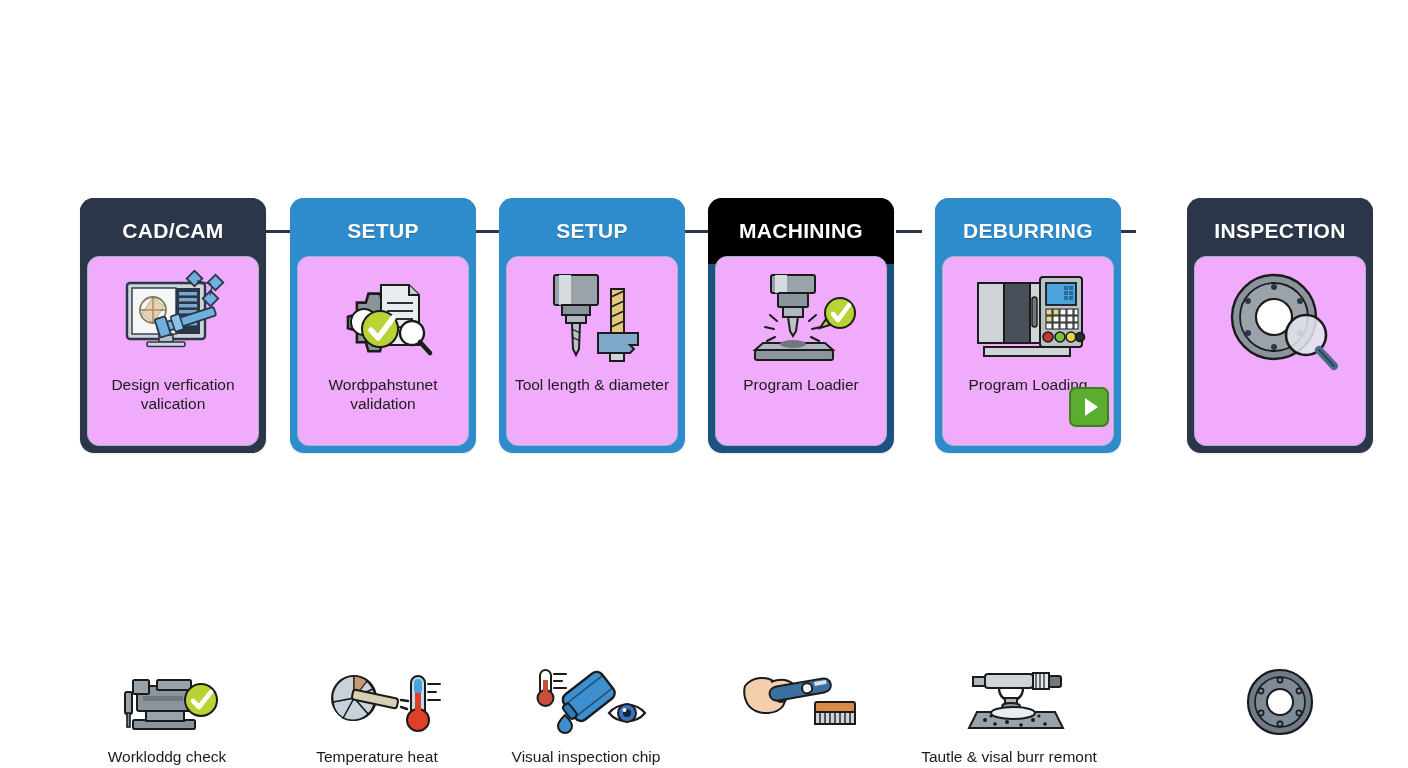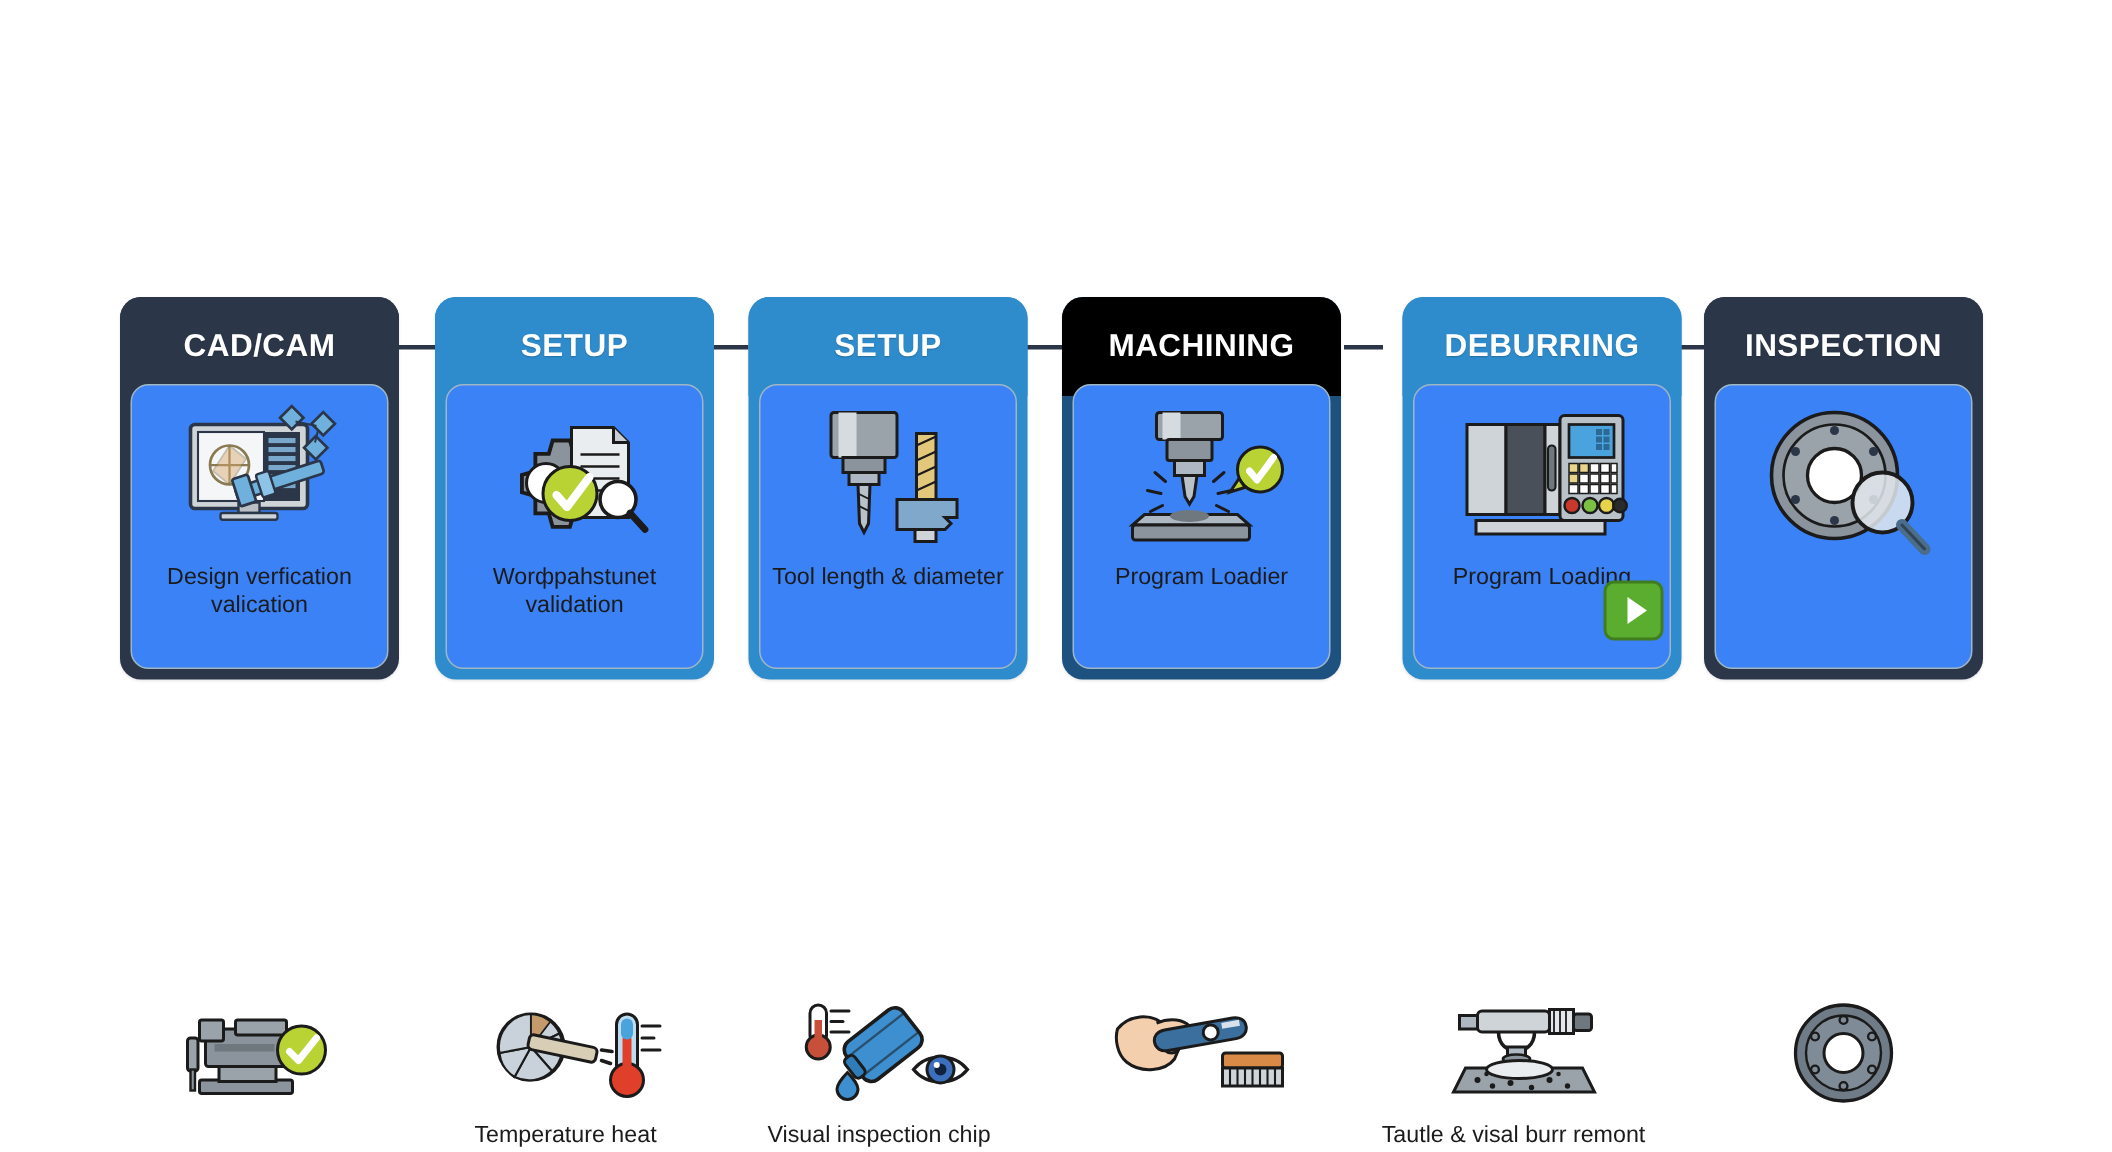--- a/index.html
+++ b/index.html
@@ -17,21 +17,21 @@
   .stage{position:absolute;top:198px;width:208px;}
 
   .card{position:relative;width:186px;height:255px;border-radius:14px;
         box-shadow:0 1px 2px rgba(0,0,0,.10);}
   .card-header{height:66px;border-radius:14px 14px 0 0;
         display:flex;align-items:center;justify-content:center;}
   .card-header .title{
         color:#ffffff;font-weight:700;font-size:21px;letter-spacing:.3px;
         text-shadow:0 1px 1px rgba(0,0,0,.22);white-space:nowrap;}
   .card-body{position:absolute;left:7px;right:7px;top:58px;bottom:7px;
-        background:#3b82f6;border:1.5px solid #9fb6c6;border-radius:12px;
+        background:#f0abfc;border:1.5px solid #9fb6c6;border-radius:12px;
         display:flex;flex-direction:column;align-items:center;
         justify-content:flex-start;padding-top:6px;box-sizing:border-box;}
   .card-icon{width:120px;height:104px;display:flex;align-items:center;
         justify-content:center;margin-top:4px;}
   .card-icon svg{width:120px;height:104px;}
   .card-caption{margin-top:4px;width:100%;text-align:center;
         font-size:15.5px;line-height:19px;color:#1b1b1b;padding:0 4px;
         box-sizing:border-box;}
 
   
@@ -103,20 +103,21 @@
           <rect x="24" y="18" width="54" height="25" rx="2" fill="#8b949c" stroke="#1b1b1b" stroke-width="2"></rect>
           <rect x="30" y="28" width="40" height="5" fill="#6f787f"></rect>
           <rect x="20" y="12" width="16" height="14" rx="1.5" fill="#9aa3aa" stroke="#1b1b1b" stroke-width="2"></rect>
           <rect x="44" y="12" width="34" height="10" rx="1.5" fill="#9aa3aa" stroke="#1b1b1b" stroke-width="2"></rect>
           <rect x="12" y="24" width="7" height="22" rx="2" fill="#9aa3aa" stroke="#1b1b1b" stroke-width="2"></rect>
           <rect x="14" y="45" width="3" height="14" fill="#8b949c" stroke="#1b1b1b" stroke-width="1.6"></rect>
           <circle cx="88" cy="32" r="16" fill="#b9d234" stroke="#1b1b1b" stroke-width="2"></circle>
           <path d="M80 33 L86 39 L98 24" fill="none" stroke="#ffffff" stroke-width="4.6" stroke-linecap="round" stroke-linejoin="round"></path>
         </svg>
       </div>
+      <div class="bottom-caption">Workloddg check</div>
     </div>
   </div>
 
   <div class="stage" style="left:290px;">
     <div class="card" style="background:#2f8ccc;">
       <div class="card-header" style="background:#2f8ccc;">
         <span class="title">SETUP</span>
       </div>
       <div class="card-body">
         <div class="card-icon">
@@ -376,21 +377,21 @@
               <circle cx="90" cy="56" r="1.8"></circle>
             <circle cx="36" cy="48" r="1.5"></circle>
               <circle cx="84" cy="48" r="1.5"></circle>
           </g>
         </svg>
       </div>
       <div class="bottom-caption">Tautle &amp; visal burr remont check</div>
     </div>
   </div>
 
-  <div class="stage" style="left:1136px;">
+  <div class="stage" style="left:1187px;">
     <div class="card" style="background:#2b3648;">
       <div class="card-header" style="background:#2b3648;">
         <span class="title">INSPECTION</span>
       </div>
       <div class="card-body">
         <div class="card-icon">
           <svg viewBox="0 0 120 104">
             <circle cx="54" cy="50" r="42" fill="#8b949c" stroke="#1b1b1b" stroke-width="2.4"></circle>
             <circle cx="54" cy="50" r="34" fill="#9aa3aa" stroke="#1b1b1b" stroke-width="1.8"></circle>
             <circle cx="54" cy="50" r="18" fill="#ffffff" stroke="#1b1b1b" stroke-width="2.2"></circle>

